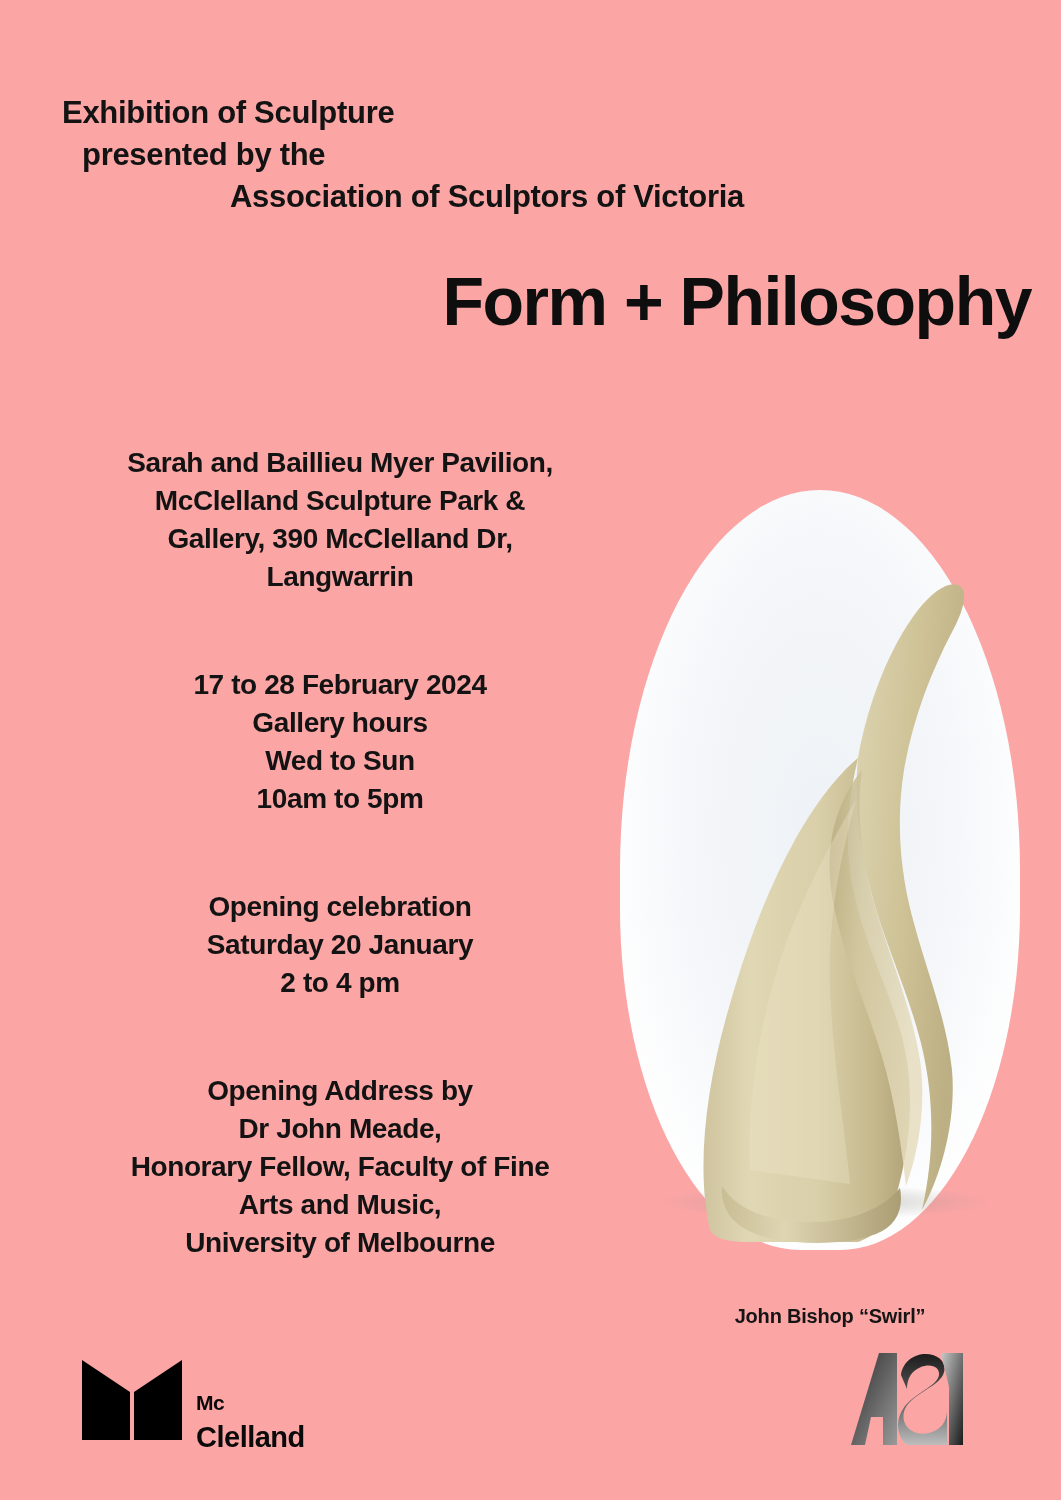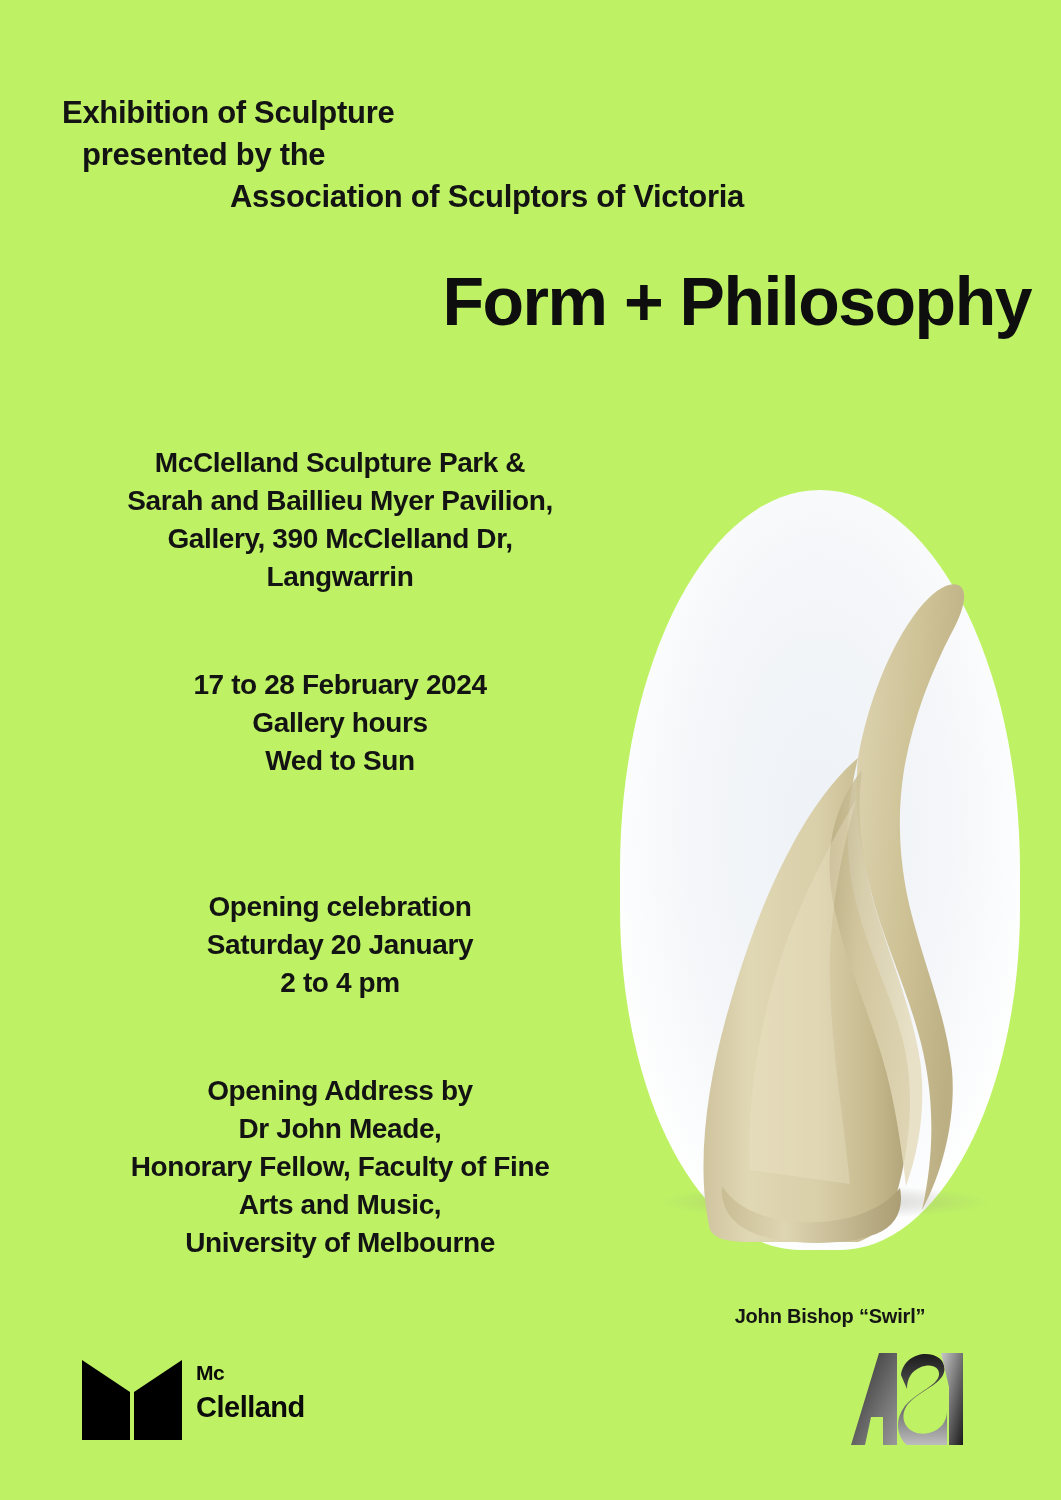--- a/index.html
+++ b/index.html
@@ -8,21 +8,21 @@
     background: #ffffff;
   }
   body {
     font-family: "Liberation Sans", sans-serif;
     color: #111111;
   }
   .poster {
     position: relative;
     width: 1061px;
     height: 1500px;
-    background: #bef264;
+    background: #fca5a5;
     overflow: hidden;
   }
 
   
   .header {
     position: absolute;
     left: 62px;
     top: 92px;
     width: 830px;
   }
@@ -153,21 +153,21 @@
   .mc-word {
     position: absolute;
     left: 118px;
     top: 4px;
     font-size: 29px;
     font-weight: bold;
     line-height: 34px;
     letter-spacing: -0.5px;
     color: #0a0a0a;
   }
-  .mc-word .sm { font-size: 21px; }
+  .mc-word .sm { font-size: 21px; margin-top: 30px; }
 
   .asv-logo {
     position: absolute;
     left: 845px;
     top: 1345px;
     width: 130px;
     height: 110px;
   }
 </style>
 </head>
@@ -177,30 +177,31 @@
 
   <div class="header">
     <div class="header-line hl-1">Exhibition of Sculpture</div>
     <div class="header-line hl-2">presented by the</div>
     <div class="header-line hl-3">Association of Sculptors of Victoria</div>
   </div>
 
   <div class="title">Form + Philosophy</div>
 
   <div class="venue">
+    <div>Sarah and Baillieu Myer Pavilion,</div>
     <div>McClelland Sculpture Park &amp;</div>
-    <div>Sarah and Baillieu Myer Pavilion,</div>
     <div>Gallery, 390 McClelland Dr,</div>
     <div>Langwarrin</div>
   </div>
 
   <div class="dates">
     <div>17 to 28 February 2024</div>
     <div>Gallery hours</div>
     <div>Wed to Sun</div>
+    <div>10am to 5pm</div>
   </div>
 
   <div class="opening">
     <div>Opening celebration</div>
     <div>Saturday 20 January</div>
     <div>2 to 4 pm</div>
   </div>
 
   <div class="address">
     <div>Opening Address by</div>

